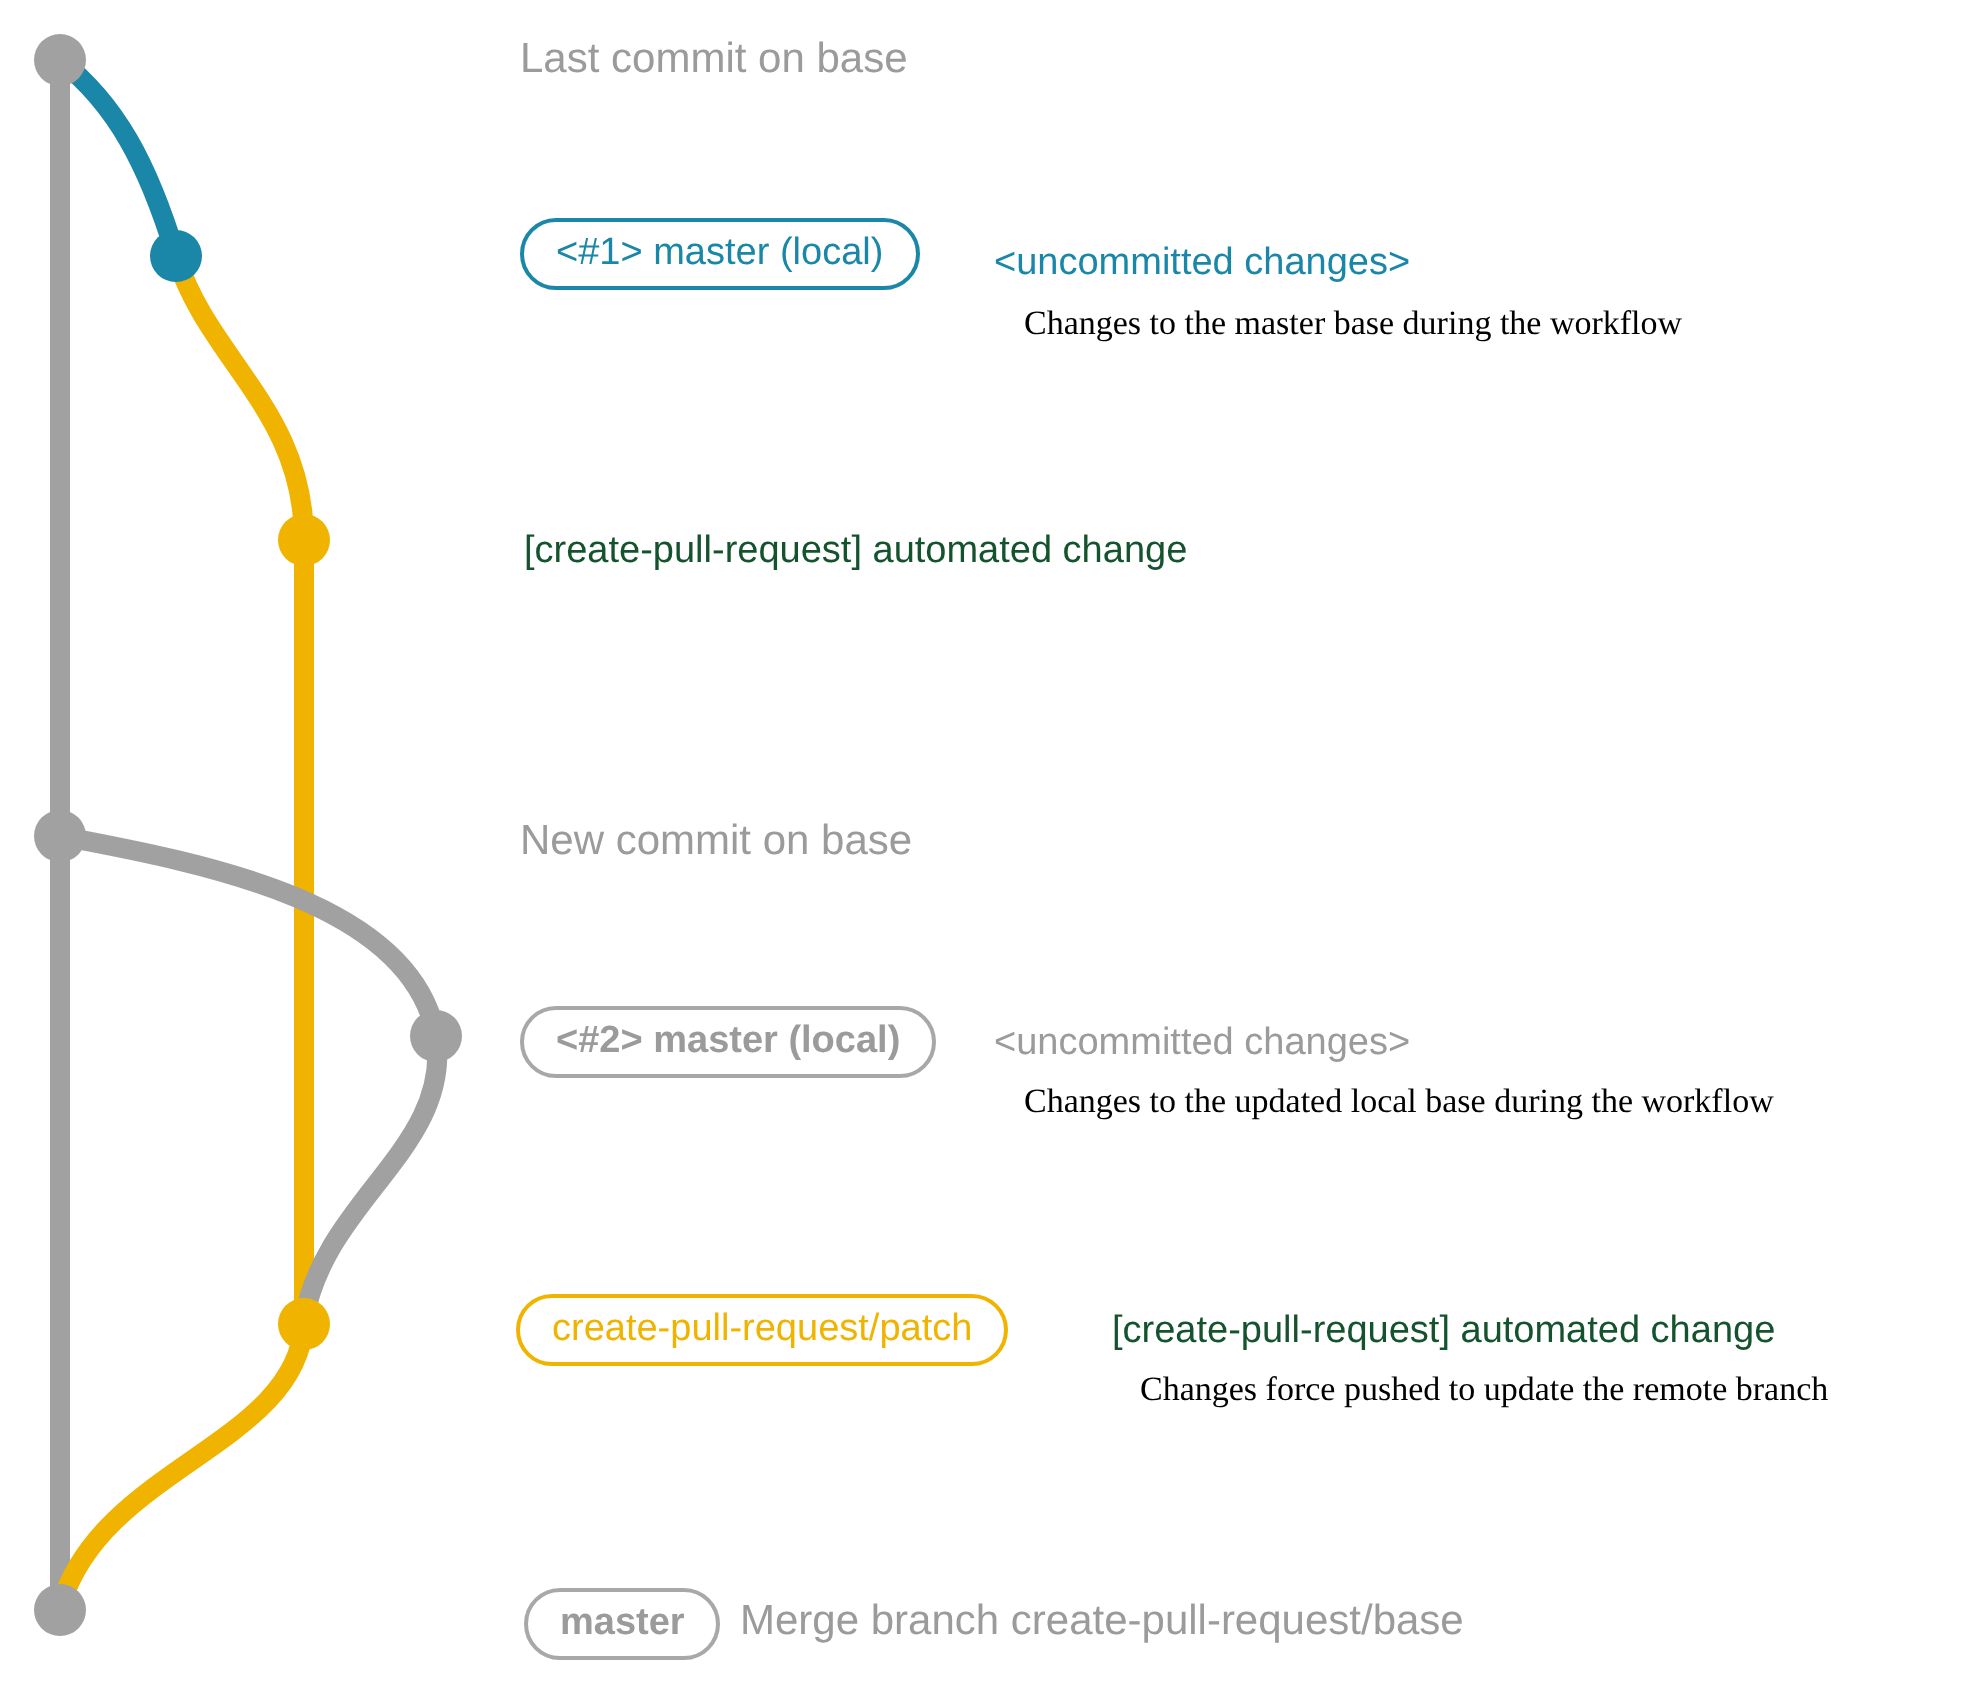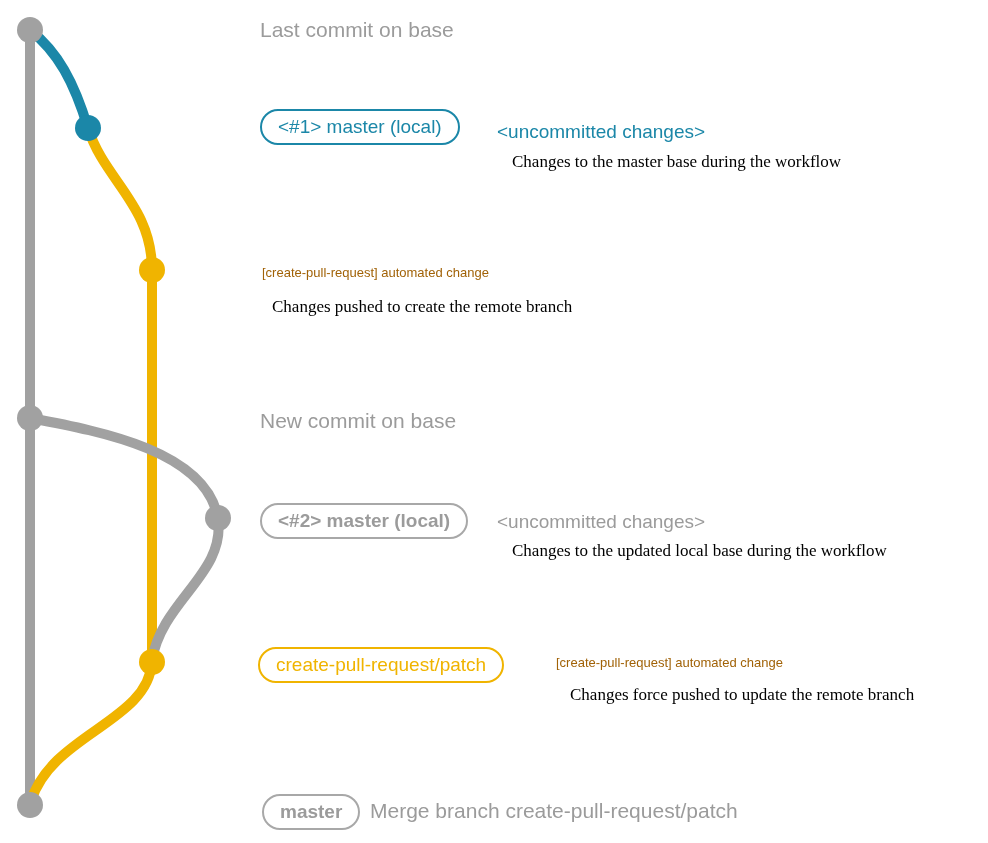--- a/index.html
+++ b/index.html
@@ -35,21 +35,21 @@
     font-size: 19px;
     background: #ffffff;
     box-sizing: border-box;
   }
   .pill-teal   { color: #1b87a8; border-color: #1b87a8; }
   .pill-gray   { color: #9b9b9b; border-color: #a8a8a8; font-weight: bold; }
   .pill-yellow { color: #f0b400; border-color: #f0b400; }
 
   .label-teal   { font-size: 19px; color: #1b87a8; }
   .label-gray   { font-size: 19px; color: #9b9b9b; }
-  .label-yellow { font-size: 13px; color: #a16207; }
+  .label-yellow { font-size: 19px; color: #14532d; }
 
   .serif-desc {
     font-family: "Liberation Serif", serif;
     font-size: 17px;
     color: #000000;
   }
 </style>
 </head>
 <body>
 
@@ -78,34 +78,33 @@
 
   <div class="abs gray-heading" style="left:260px; top:18px;">Last commit on base</div>
 
   <div class="abs pill pill-teal" style="left:260px; top:109px;">
     <span>&lt;#1&gt; master (local)</span>
   </div>
   <div class="abs label-teal" style="left:497px; top:121px;">&lt;uncommitted changes&gt;</div>
   <div class="abs serif-desc" style="left:512px; top:152px;">Changes to the master base during the workflow</div>
 
   <div class="abs label-yellow" style="left:262px; top:265px;">[create-pull-request] automated change</div>
-  <div class="abs serif-desc" style="left:272px; top:297px;">Changes pushed to create the remote branch</div>
 
   <div class="abs gray-heading" style="left:260px; top:409px;">New commit on base</div>
 
   <div class="abs pill pill-gray" style="left:260px; top:503px;">
     <span>&lt;#2&gt; master (local)</span>
   </div>
   <div class="abs label-gray" style="left:497px; top:511px;">&lt;uncommitted changes&gt;</div>
   <div class="abs pill pill-yellow" style="left:258px; top:647px;">
     <span>create-pull-request/patch</span>
   </div>
 
   <div class="abs serif-desc" style="left:512px; top:541px;">Changes to the updated local base during the workflow</div>
   <div class="abs label-yellow" style="left:556px; top:655px;">[create-pull-request] automated change</div>
   <div class="abs pill pill-gray" style="left:262px; top:794px;">
     <span>master</span>
   </div>
 
   <div class="abs serif-desc" style="left:570px; top:685px;">Changes force pushed to update the remote branch</div>
-  <div class="abs gray-heading" style="left:370px; top:799px;">Merge branch create-pull-request/patch</div>
+  <div class="abs gray-heading" style="left:370px; top:799px;">Merge branch create-pull-request/base</div>
 
 </div>
 
 </body></html>

